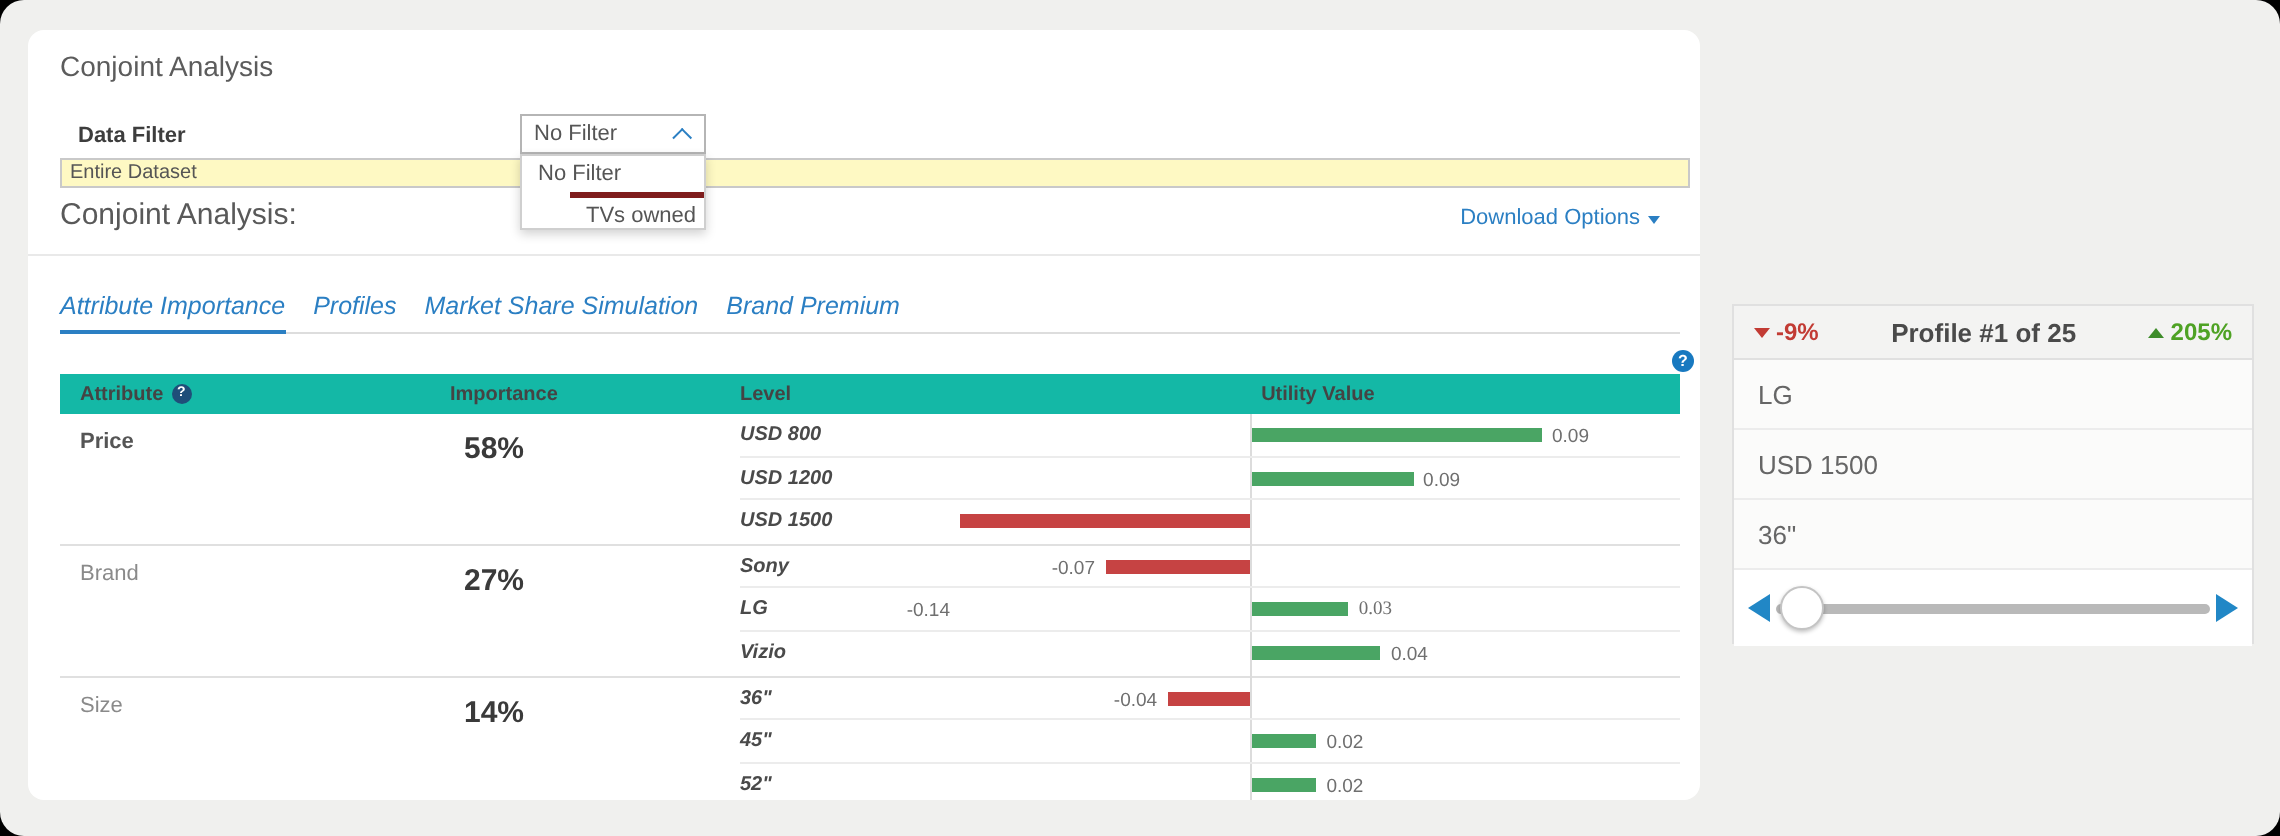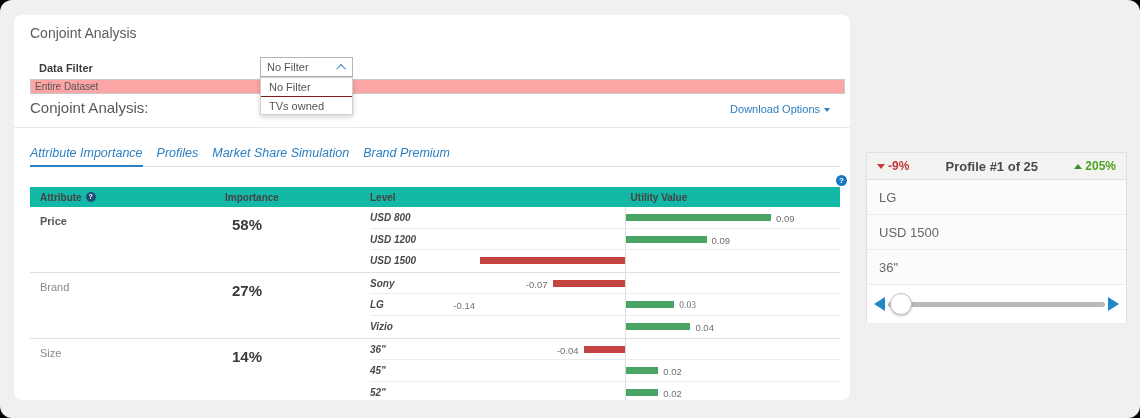--- a/index.html
+++ b/index.html
@@ -14,25 +14,25 @@
   .filter-label { position:absolute; left:0; top:47px; width:236px; text-align:left;
                   font-size:11px; font-weight:bold; color:#3d3d3d;margin-left:25px; }
   .select-box { position:absolute; left:246px; top:42px; width:93px; height:20px;
                 background:#fff; border:1px solid #b5b5b5; display:flex; align-items:center;
                 padding:0 6px; font-size:11px; color:#555; cursor:pointer; }
   .select-box .chev-up { margin-left:auto; width:7px; height:7px; border-left:1.5px solid var(--accent,#2b7fc3);
                 border-top:1.5px solid var(--accent,#2b7fc3); transform:rotate(45deg) translateY(2px); }
   .dropdown-menu { position:absolute; left:246px; top:62px; width:93px; background:#fff;
                    border:1px solid #cfcfcf; box-shadow:0 2px 5px rgba(0,0,0,.18); z-index:20; }
   .menu-item { height:18px; line-height:18px; padding-left:8px; font-size:11px; color:#555; cursor:pointer; }
-  .menu-item + .menu-item { border-top:1px solid #7f1d1d; }
+  .menu-item + .menu-item { border-top:3px solid #7f1d1d;margin-left:24px; }
 
   .dataset-input { position:absolute; left:16px; top:64px; width:815px; height:15px;
                    border:1px solid #c9c9c9; font-size:10px; color:#555; padding:0 4px;
-                   font-family:"Liberation Sans",sans-serif; background:#fca5a5; }
+                   font-family:"Liberation Sans",sans-serif; background:#fef9c3; }
 
   .section-heading { position:absolute; left:16px; top:84px; font-size:15px; color:#595959; }
   .download-link { position:absolute; right:20px; top:88px; font-size:11px; color:var(--accent,#2b7fc3);
                    cursor:pointer; display:flex; align-items:center; gap:4px; }
   .tri-down-sm { width:0; height:0; border-left:3.5px solid transparent; border-right:3.5px solid transparent;
                  border-top:4.5px solid var(--accent,#2b7fc3); margin-top:2px; }
   .divider { position:absolute; left:0; right:0; top:112px; border-top:1px solid #e9e9e9; }
 
   
   .tabs { position:absolute; left:16px; top:131px; width:810px; height:21px;

